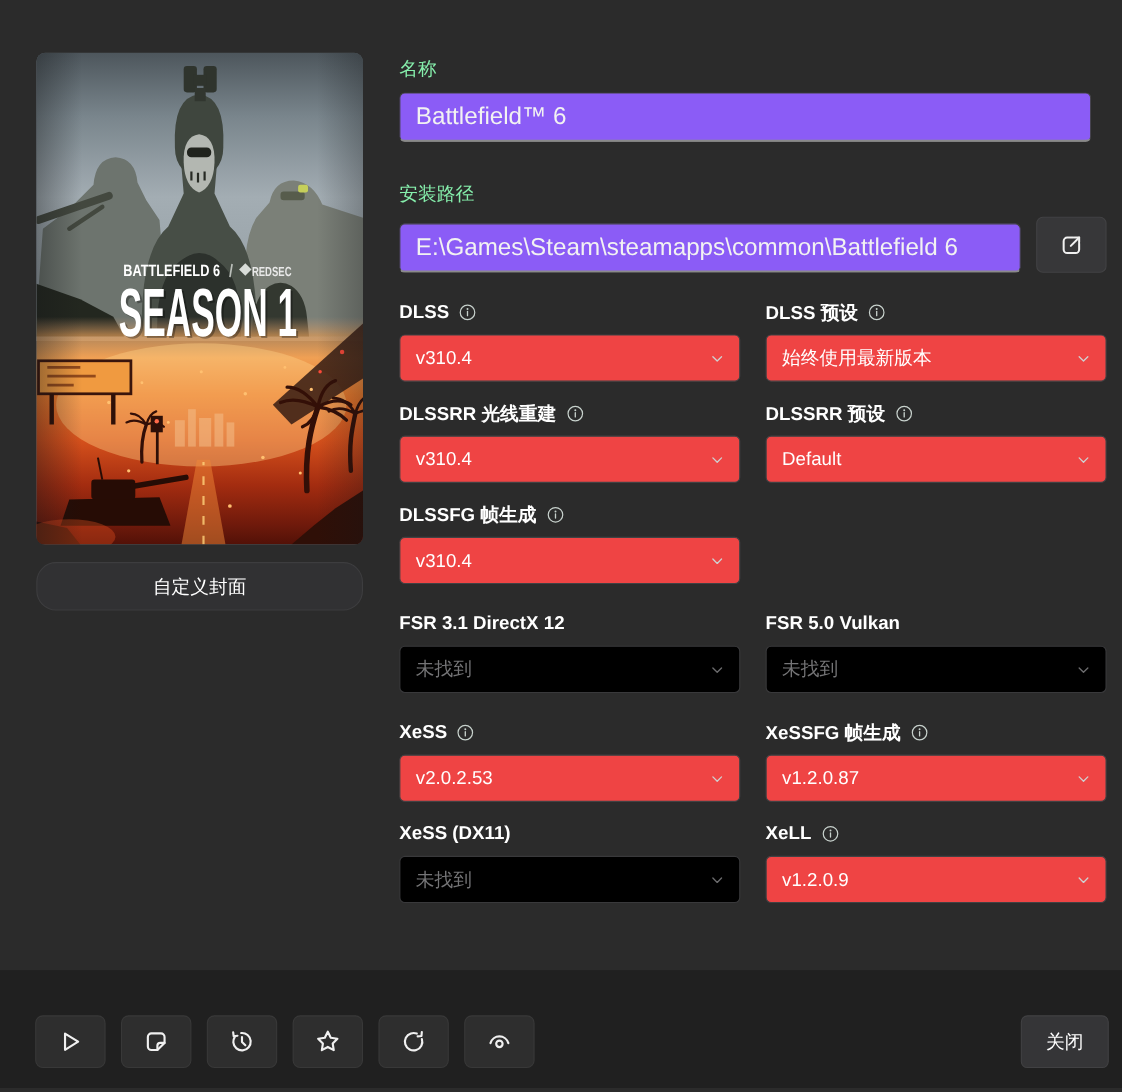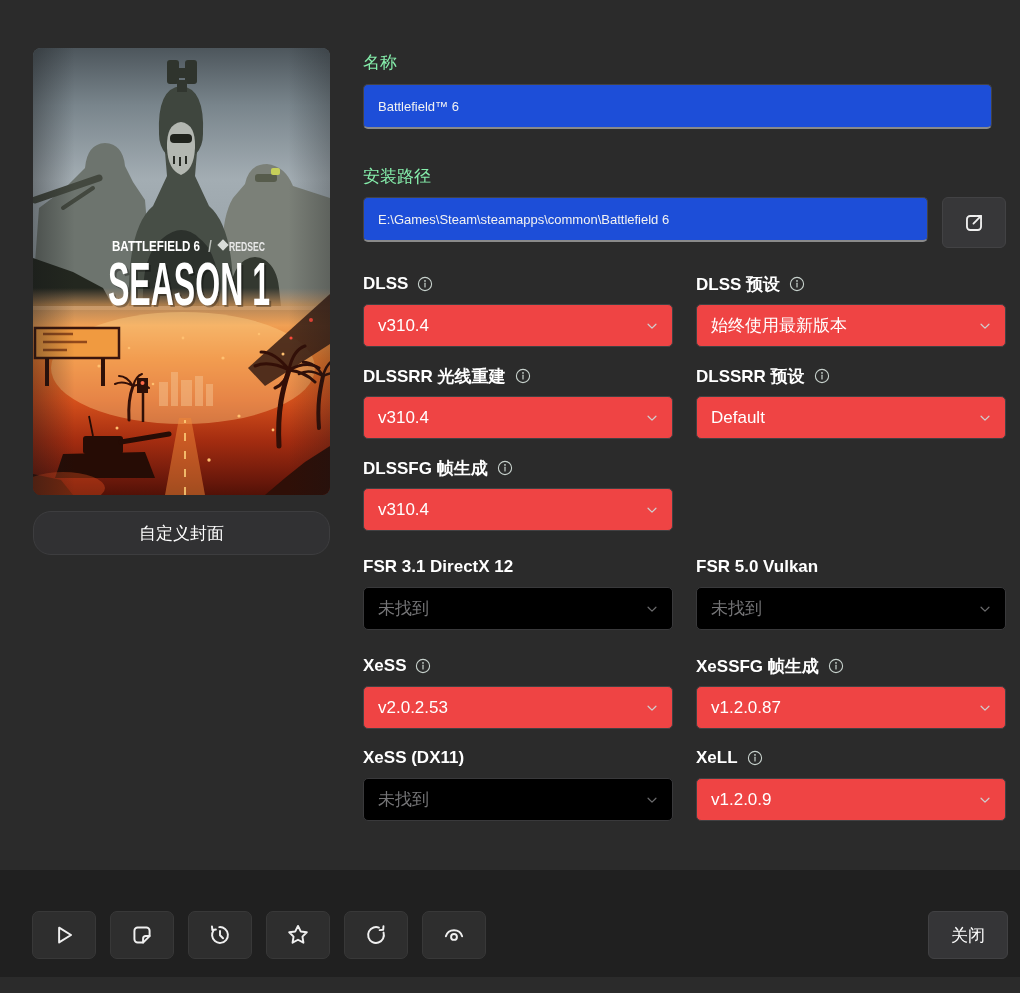--- a/index.html
+++ b/index.html
@@ -20,28 +20,28 @@
     color:#fff;font-size:17px;font-family:inherit;cursor:pointer;
   }
   
   .right-col{flex:1;min-width:0;padding-top:2px;}
   .flabel{
     font-size:17px;font-weight:400;height:24px;
     display:flex;align-items:center;gap:8px;color:#86efac;
   }
   .flabel.mt{margin-top:35px;}
   .textbox{
-    height:42px;background:#1d4ed8;
+    height:42px;background:#8b5cf6;
     border:1px solid #434345;border-bottom:2px solid #8a8a8a;
     border-radius:5px;display:flex;align-items:center;
-    padding:0 14px;font-size:13px;color:#f2f2f2;
+    padding:0 14px;font-size:22px;color:#f2f2f2;
     box-sizing:content-box;
   }
   .name-box{margin-top:10px;margin-right:14px;}
-  .path-row{display:flex;gap:14px;margin-top:9px;align-items:flex-start;}
+  .path-row{display:flex;gap:14px;margin-top:9px;align-items:flex-end;}
   .path-row .textbox{flex:1;min-width:0;white-space:nowrap;overflow:hidden;}
   .icon-btn{
     width:64px;height:51px;flex:none;
     background:#373739;border:1px solid #424244;border-radius:6px;
     color:#f0f0f0;display:flex;align-items:center;justify-content:center;cursor:pointer;
   }
   
   .fields{margin-top:24px;}
   .frow{display:flex;gap:23px;margin-bottom:17px;}
   .frow.spaced{margin-top:24px;}
@@ -54,21 +54,21 @@
   .combo{
     height:43px;background:#ef4444;border:1px solid #414143;border-radius:5px;
     display:flex;align-items:center;justify-content:space-between;
     padding:0 13px 0 14px;font-size:17px;color:#fff;cursor:pointer;box-sizing:border-box;
   }
   .chev{color:#cfcfcf;display:flex;align-items:center;}
   .combo.disabled{background:#000000;border-color:#39393b;color:#757577;cursor:default;}
   .combo.disabled .chev{color:#6b6b6d;}
   
   .bottom-bar{
-    position:absolute;left:0;bottom:16px;width:1020px;height:107px;
+    position:absolute;left:0;bottom:4px;width:1020px;height:107px;
     background:#202020;box-sizing:border-box;
     padding:41px 12px 0 32px;
     display:flex;justify-content:space-between;align-items:flex-start;
   }
   .tools{display:flex;gap:14px;}
   .tool-btn{
     width:64px;height:48px;
     background:#2e2e2e;border:1px solid #383838;border-radius:7px;
     color:#f0f0f0;display:flex;align-items:center;justify-content:center;cursor:pointer;
   }

